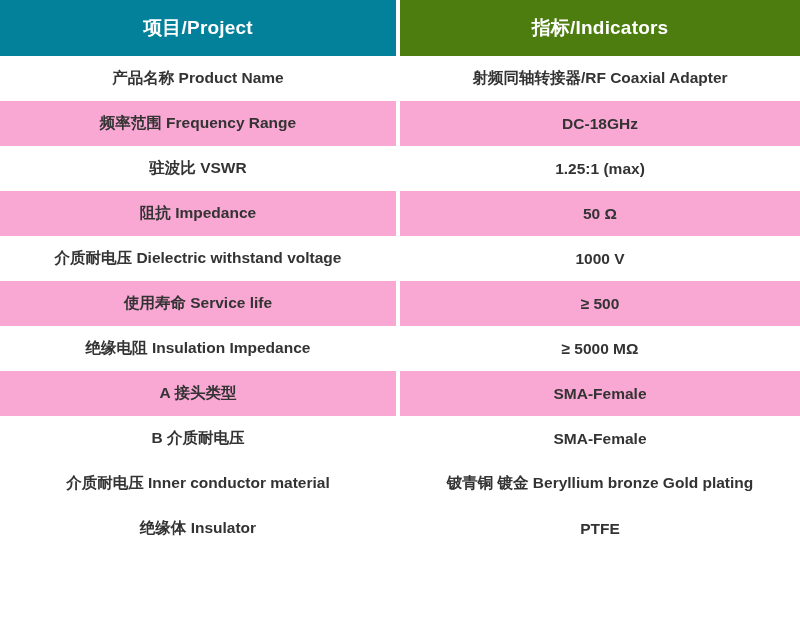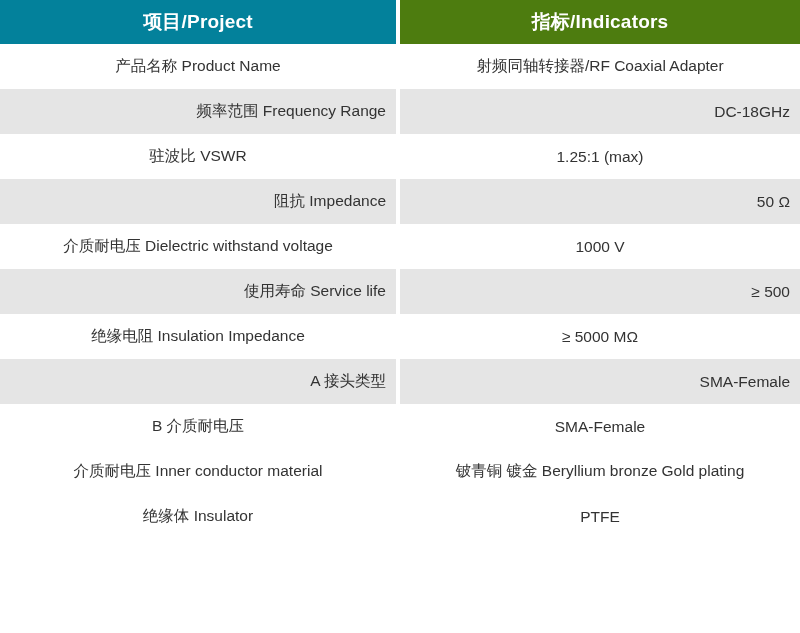--- a/index.html
+++ b/index.html
@@ -19,21 +19,21 @@
     border-collapse: separate;
     border-spacing: 0;
     table-layout: fixed;
   }
 
   .spec-table col.col-project { width: 400px; }
   .spec-table col.col-indicator { width: 400px; }
 
   
   .spec-table thead th {
-    height: 44px;
+    height: 56px;
     padding: 0;
     text-align: center;
     vertical-align: middle;
     color: #ffffff;
     font-size: 19px;
     font-weight: bold;
     letter-spacing: 0.2px;
     background-clip: padding-box;
   }
   .spec-table thead th.head-left {
@@ -44,33 +44,32 @@
     background-color: #4d7c0f;
   }
 
   
   .spec-table tbody td {
     height: 45px;
     padding: 0 10px;
     text-align: center;
     vertical-align: middle;
     font-size: 15.5px;
-    font-weight: normal;
+    font-weight: bold;
     color: #333333;
     white-space: nowrap;
     background-clip: padding-box;
   }
   .spec-table tbody td.cell-left {
     border-right: 4px solid #ffffff;
   }
 
   
   .spec-table tbody tr.shaded td {
-    background-color: #e5e5e5;
-    text-align: right;
+    background-color: #f9a8d4;
   }
   .spec-table tbody tr.plain td {
     background-color: #ffffff;
   }
 </style>
 </head>
 <body>
 
 <table class="spec-table">
   <colgroup>

